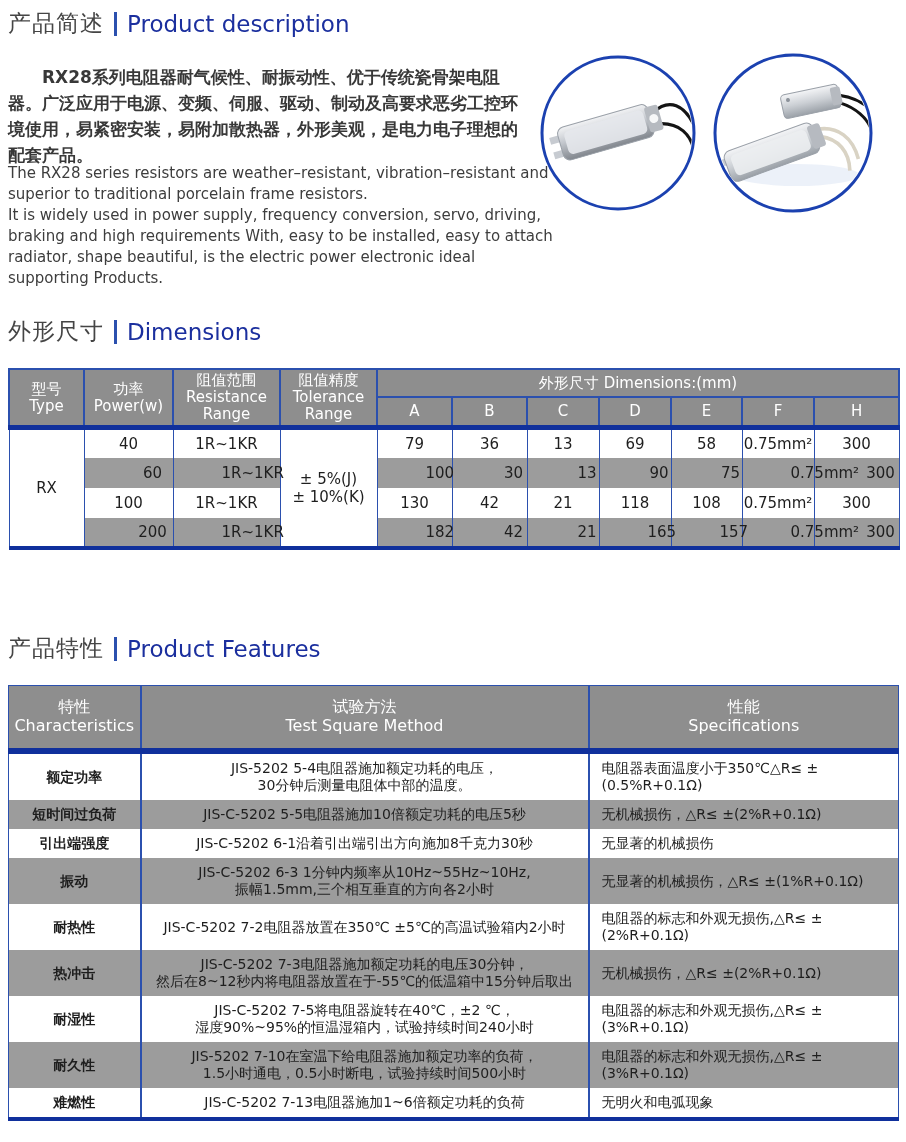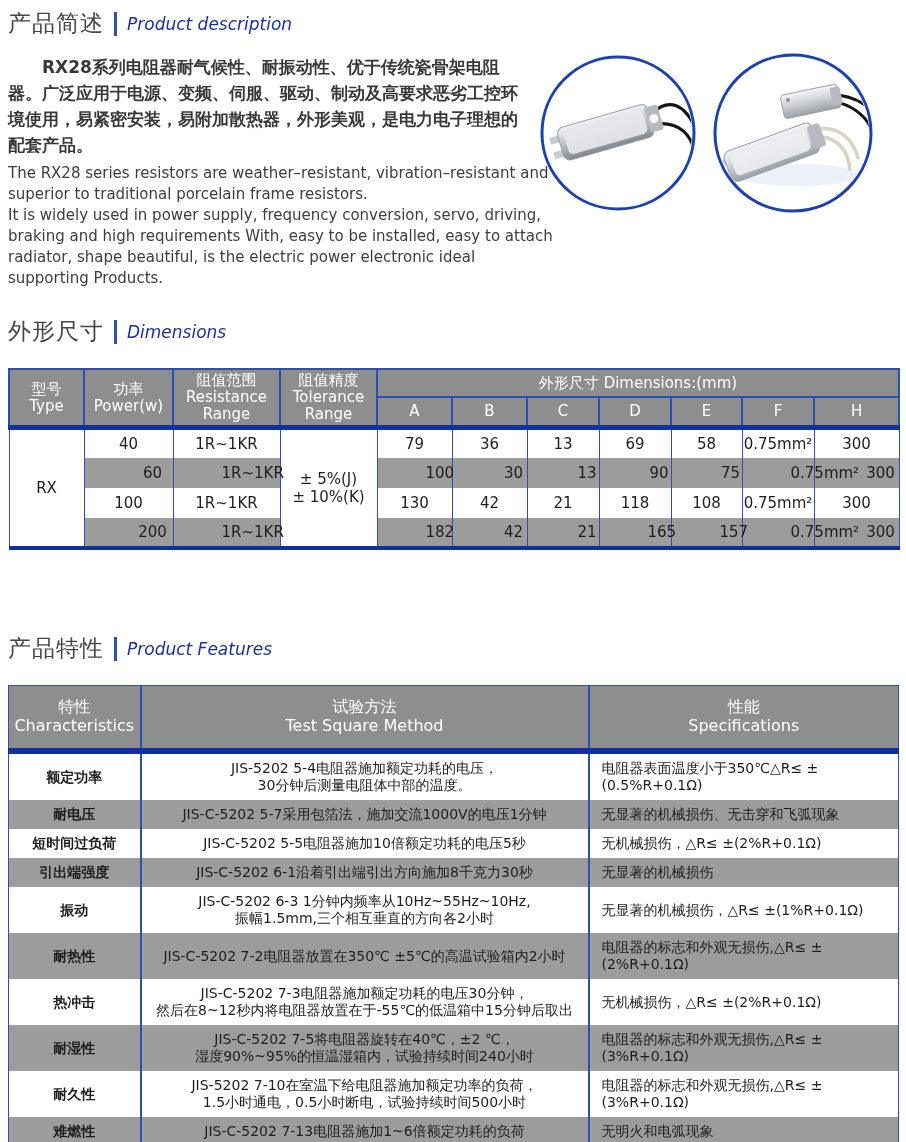--- a/index.html
+++ b/index.html
@@ -11,23 +11,23 @@
     --ink:#1e1e1e;
   }
   *{box-sizing:border-box;}
   html,body{margin:0;padding:0;background:#fff;}
   body{font-family:"DejaVu Sans","Liberation Sans",sans-serif;color:#333;}
   .page{position:relative;width:906px;height:1142px;background:#fff;overflow:hidden;}
 
   .sec-title{position:absolute;display:flex;align-items:center;gap:10px;}
   .sec-title .zh{font-size:23px;color:#454545;letter-spacing:1px;}
   .sec-title .bar{width:3px;height:24px;background:var(--blue-mid);}
-  .sec-title .en{font-size:17px;color:var(--blue-text);font-style:italic;}
-
-  .para-zh{position:absolute;top:37px;left:8px;width:524px;font-size:17px;line-height:26px;
+  .sec-title .en{font-size:23px;color:var(--blue-text);}
+
+  .para-zh{position:absolute;top:47px;left:8px;width:524px;font-size:17px;line-height:26px;
     font-weight:600;color:#383838;text-indent:2em;}
   .para-en{position:absolute;top:148px;left:8px;width:546px;font-size:15px;line-height:21px;
     color:#3d3d3d;white-space:pre-line;}
 
   .photo{position:absolute;}
   #photo-left{top:53px;left:538px;}
   #photo-right{top:51px;left:711px;}
 
   table{border-collapse:collapse;table-layout:fixed;width:890px;background:#fff;}
   .dim{position:absolute;top:368px;left:8px;border:1px solid var(--blue-mid);
@@ -265,25 +265,20 @@
       </tr>
     </thead>
     <tbody>
       <tr>
         <td class="name">额定功率</td>
         <td class="method">JIS-5202  5-4电阻器施加额定功耗的电压，
 30分钟后测量电阻体中部的温度。</td>
         <td class="spec">电阻器表面温度小于350℃△R≤ ±(0.5%R+0.1Ω)</td>
       </tr>
       <tr>
-        <td class="name">耐电压</td>
-        <td class="method">JIS-C-5202  5-7采用包箔法，施加交流1000V的电压1分钟</td>
-        <td class="spec">无显著的机械损伤、无击穿和飞弧现象</td>
-      </tr>
-      <tr>
         <td class="name">短时间过负荷</td>
         <td class="method">JIS-C-5202  5-5电阻器施加10倍额定功耗的电压5秒</td>
         <td class="spec">无机械损伤，△R≤ ±(2%R+0.1Ω)</td>
       </tr>
       <tr>
         <td class="name">引出端强度</td>
         <td class="method">JIS-C-5202  6-1沿着引出端引出方向施加8千克力30秒</td>
         <td class="spec">无显著的机械损伤</td>
       </tr>
       <tr>

